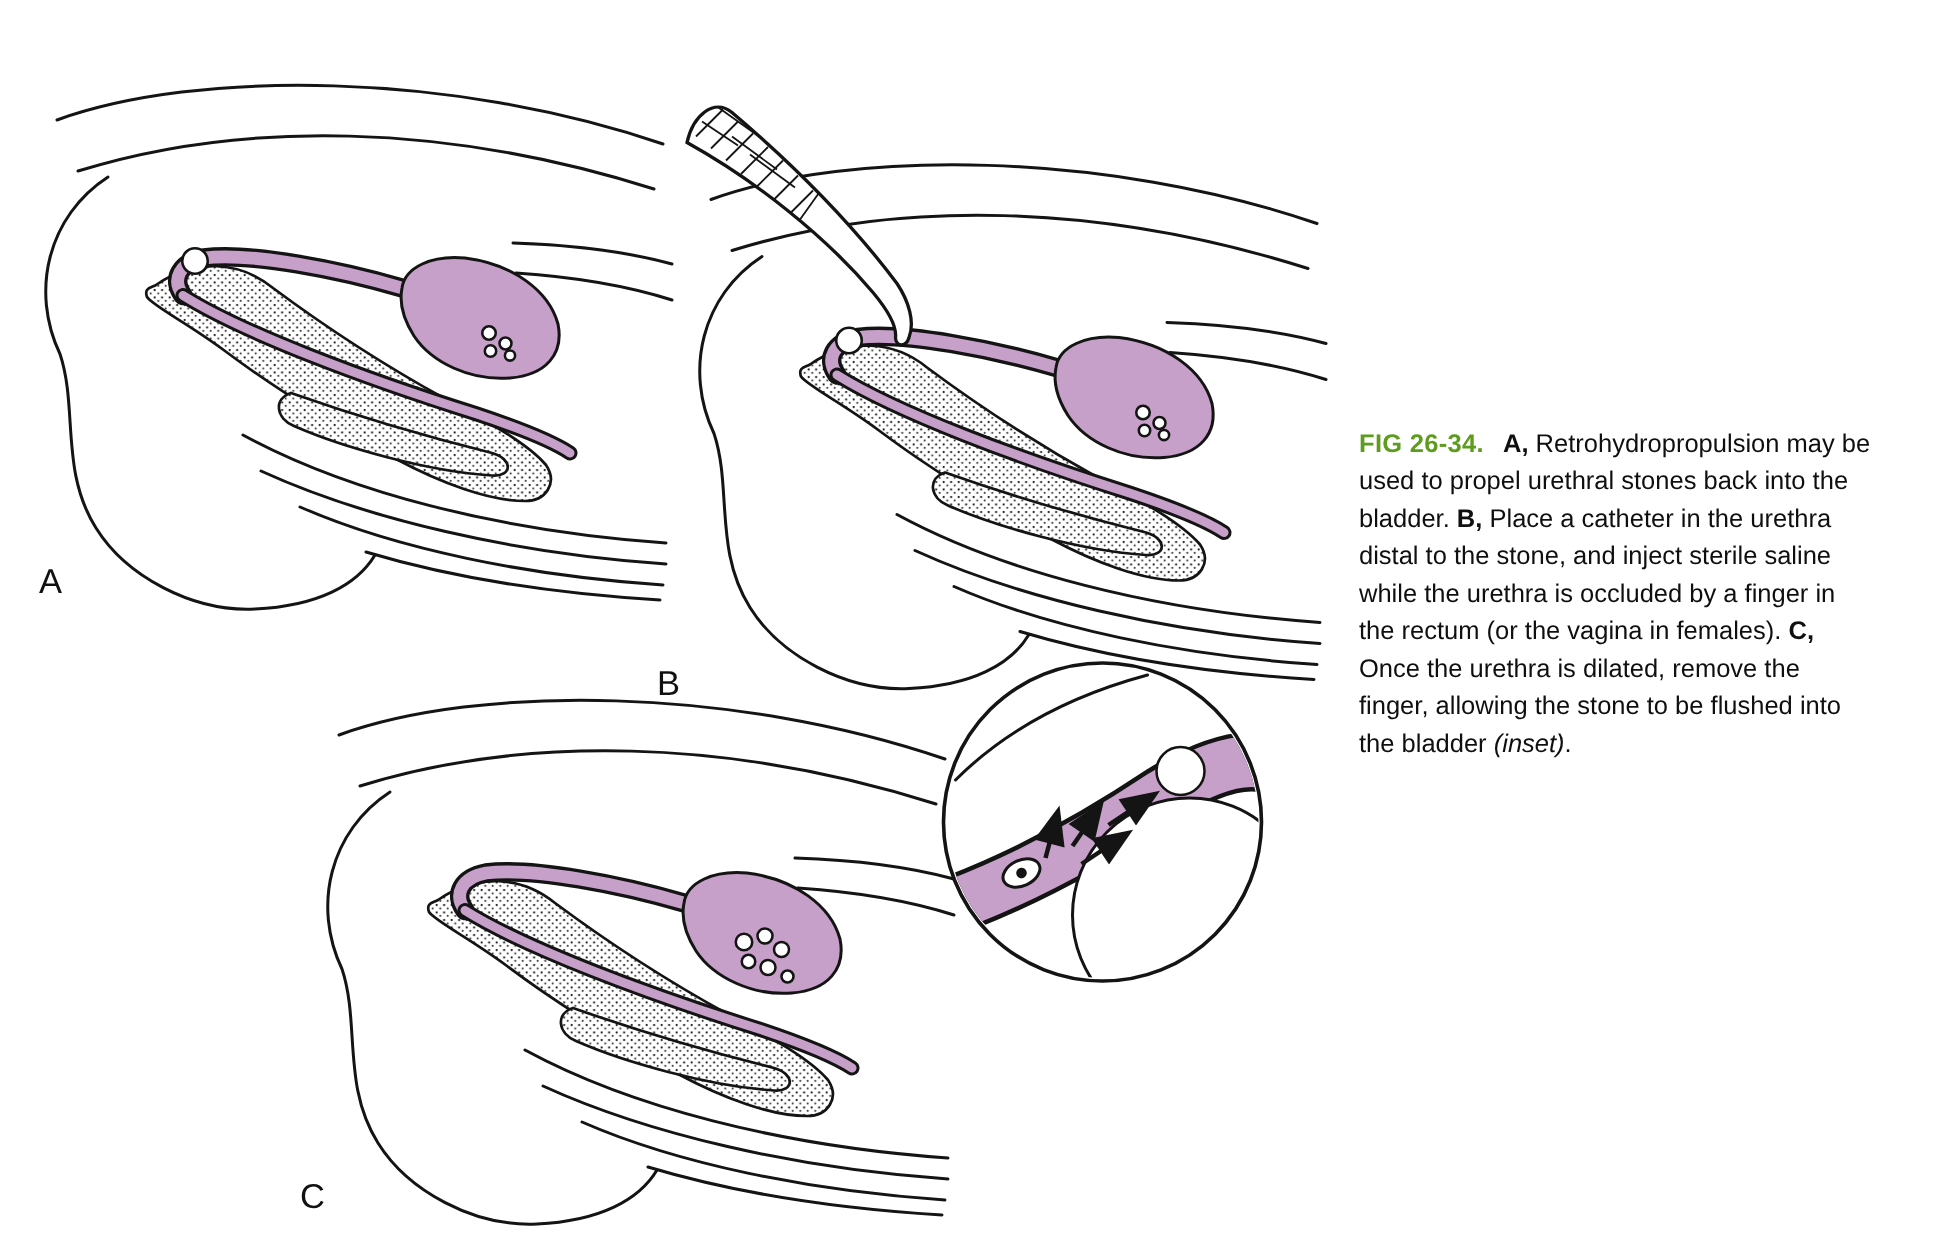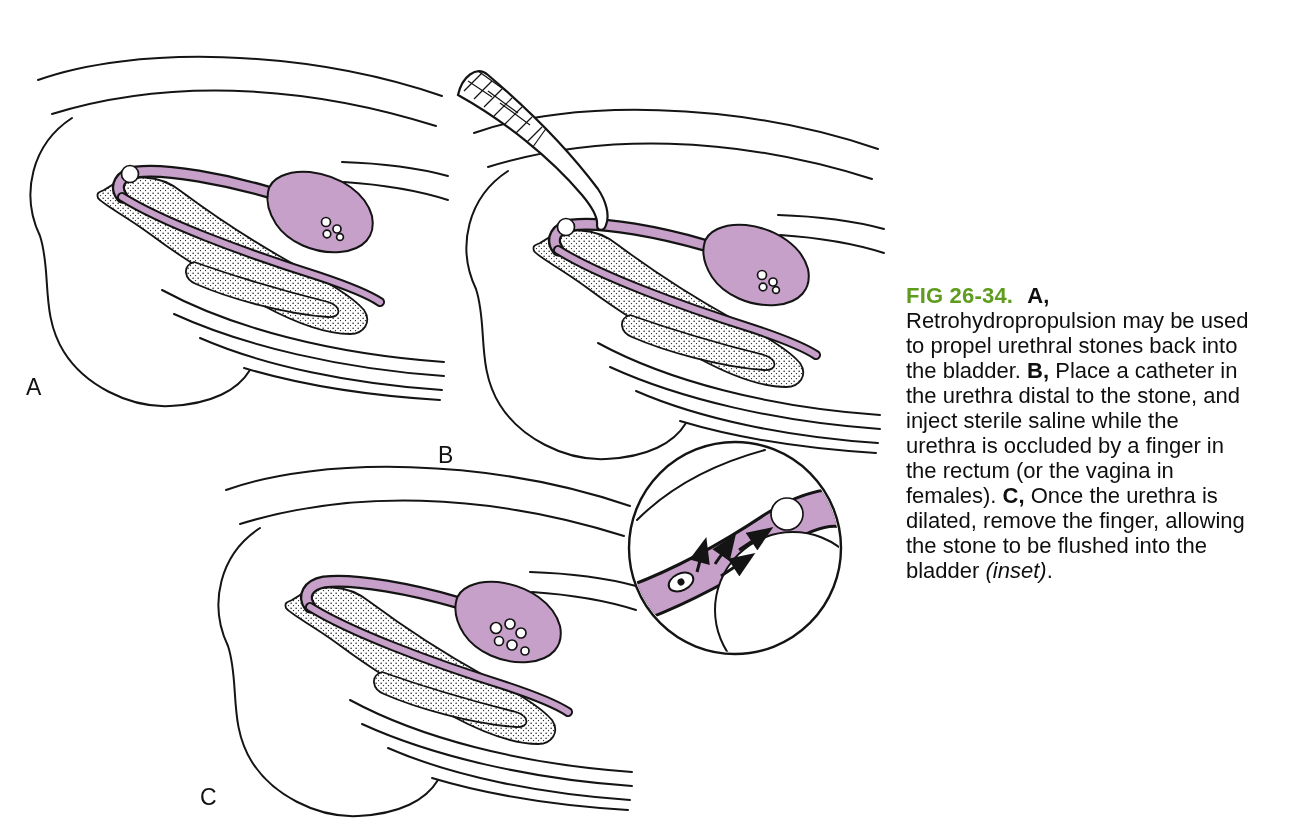--- a/index.html
+++ b/index.html
@@ -22,21 +22,21 @@
   .ui2{fill:none;stroke:var(--purple);stroke-width:6;stroke-linecap:round;}
   .blad{fill:var(--purple);stroke:var(--ink);stroke-width:2;}
   .stone{fill:#ffffff;stroke:var(--ink);stroke-width:1.7;}
   .hatch{stroke:var(--ink);stroke-width:1.2;}
   .arrow{stroke:var(--ink);stroke-width:3;fill:none;marker-end:url(#ah);}
   .bandout{fill:none;stroke:var(--ink);stroke-width:40;stroke-linecap:round;}
   .bandin{fill:none;stroke:var(--purple);stroke-width:34;stroke-linecap:round;}
   .plabel{position:absolute;font-size:23px;color:#111;}
   .caption{
     position:absolute;left:906px;top:283px;width:344px;
-    font-size:22px;line-height:25px;color:#0f0f0f;
+    font-size:17px;line-height:25px;color:#0f0f0f;
   }
   .figno{font-weight:700;color:var(--green);margin-right:8px;letter-spacing:.2px;}
   .b{font-weight:700;}
   .i{font-style:italic;}
 </style>
 </head>
 <body>
 
 <div id="canvas">
 

